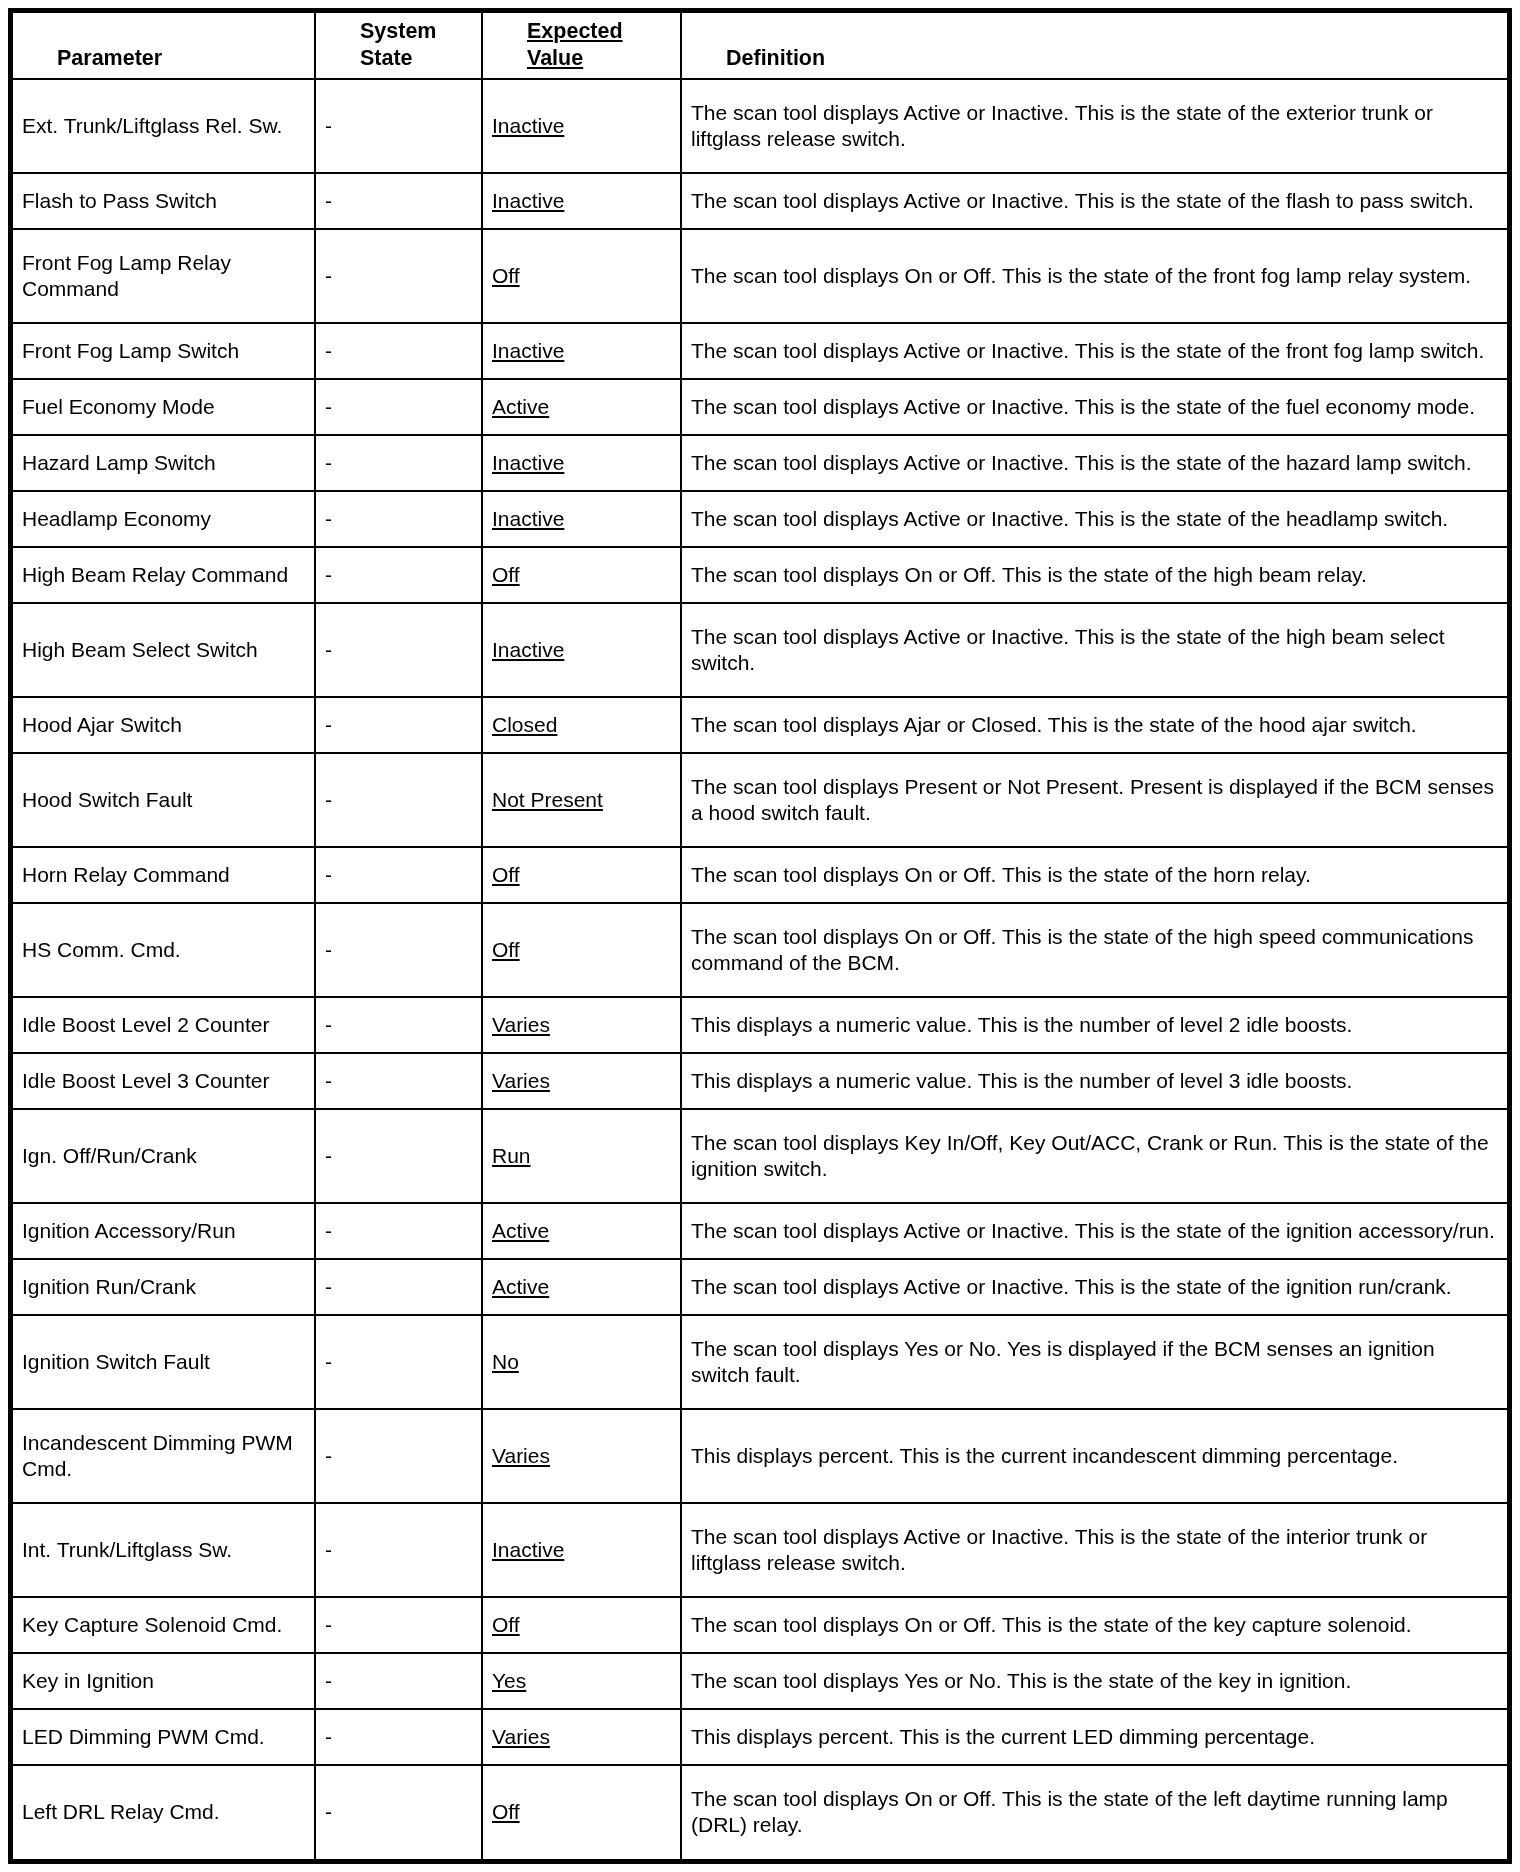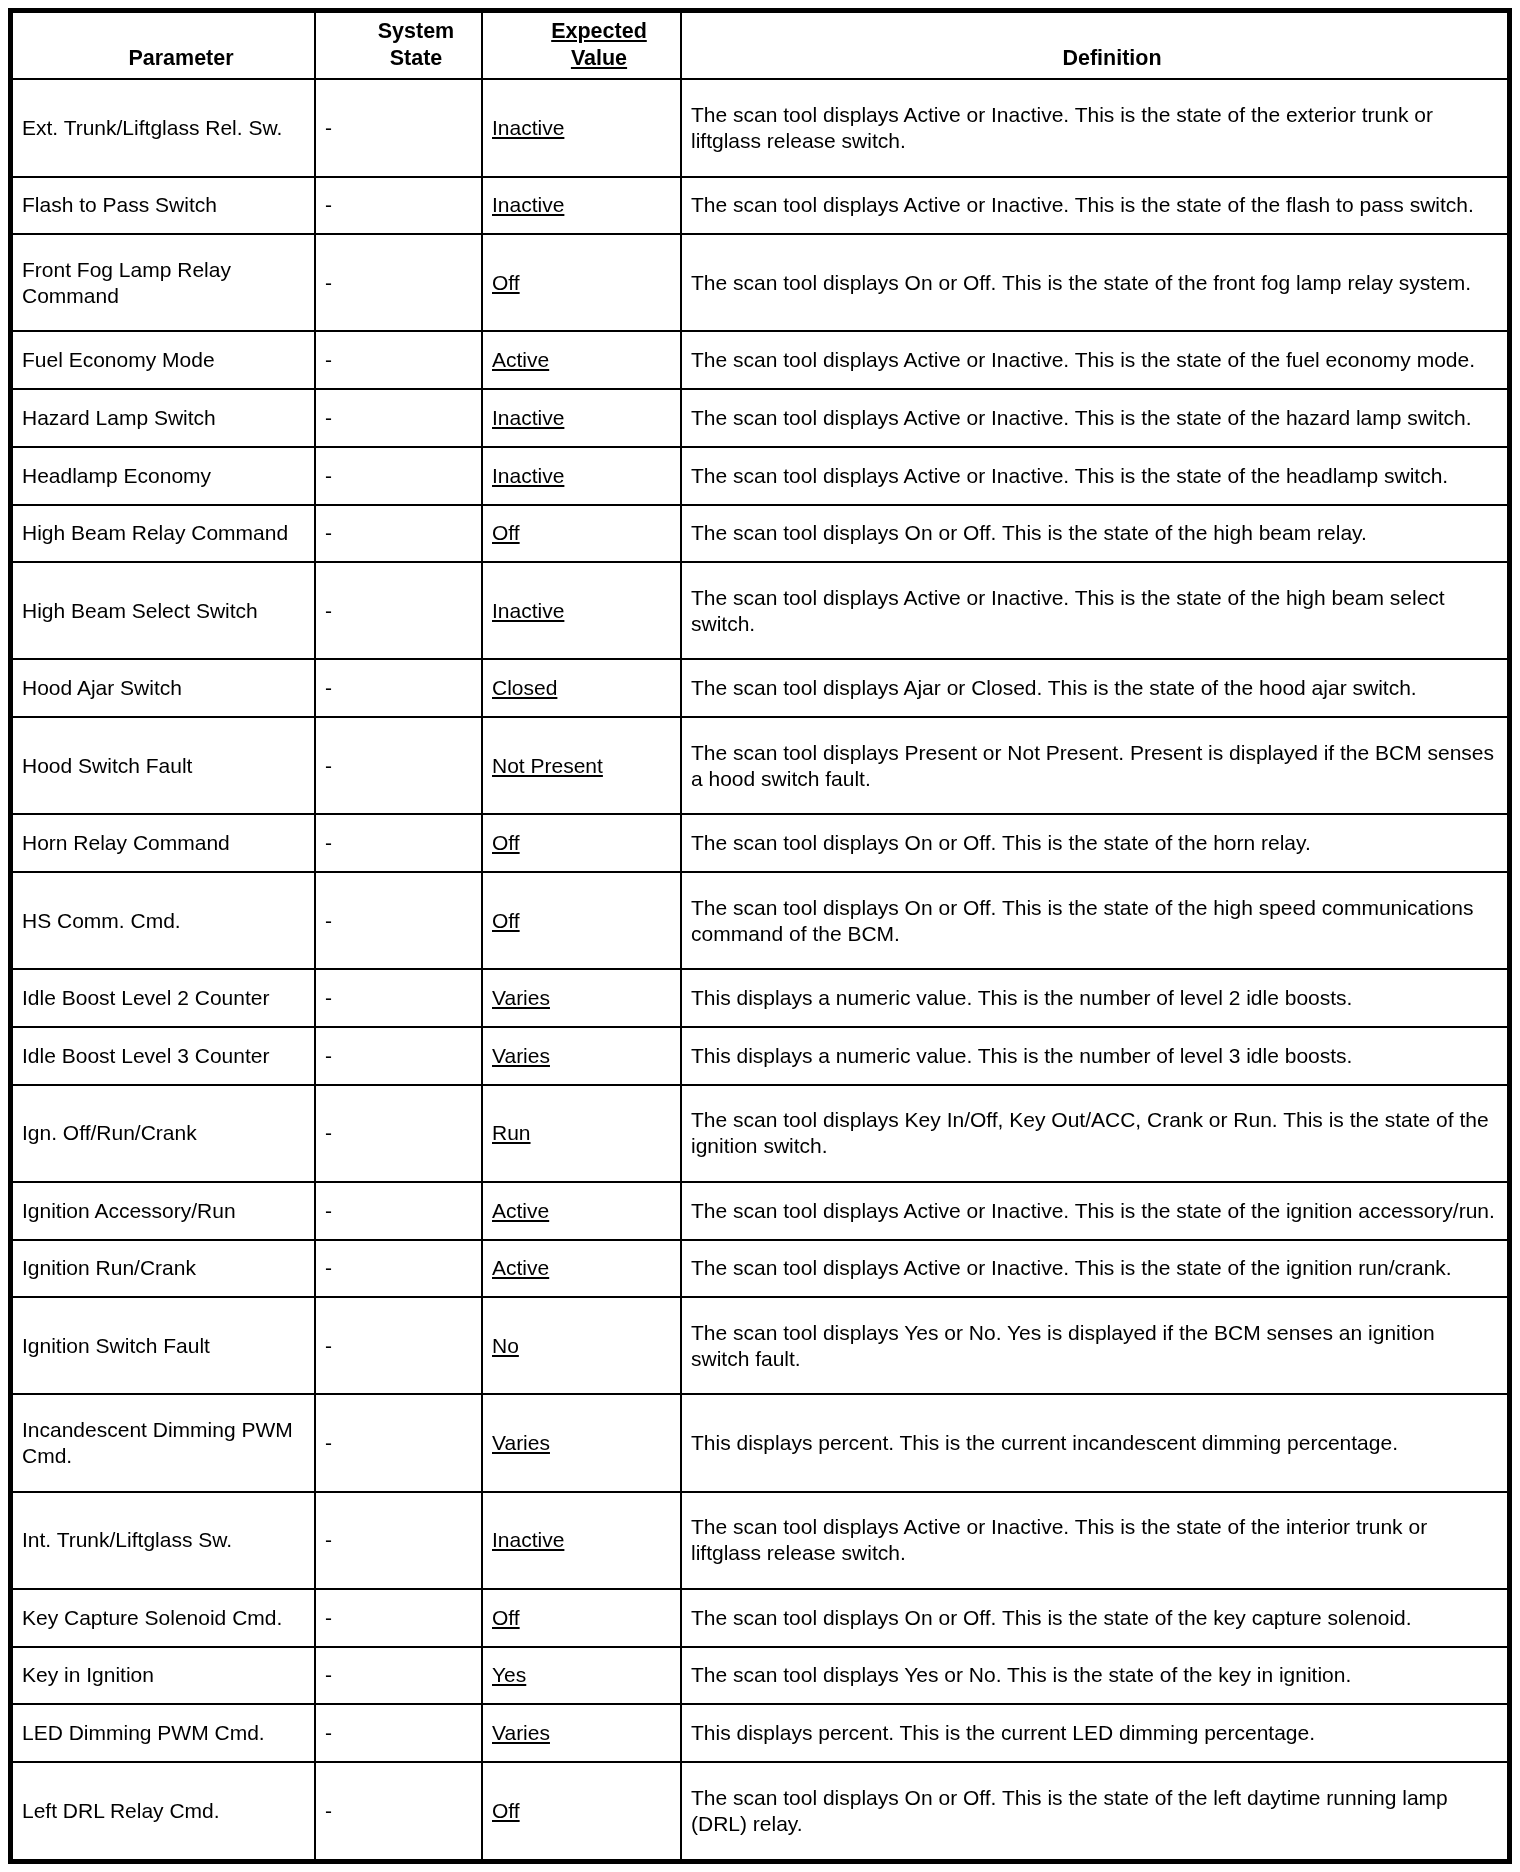--- a/index.html
+++ b/index.html
@@ -30,21 +30,20 @@
     font-size: 21px;
     line-height: 1.24;
     vertical-align: middle;
     text-align: left;
     word-wrap: break-word;
     overflow-wrap: break-word;
   }
   table.params th {
     font-weight: bold;
     font-size: 21.5px;
-    text-align: center;
     vertical-align: bottom;
     padding-bottom: 7px;
     padding-left: 44px;
   }
   .col-param    { width: 248px; }
   .col-state    { width: 112px; }
   .col-expected { width: 144px; text-decoration: underline; }
   .col-def      { width: auto;  }
 </style>
 </head>
@@ -75,20 +74,26 @@
     <td class="col-def">The scan tool displays Active or Inactive. This is the state of the flash to pass switch.</td>
   </tr>
 
   <tr>
     <td class="col-param">Front Fog Lamp Relay Command</td>
     <td class="col-state">-</td>
     <td class="col-expected">Off</td>
     <td class="col-def">The scan tool displays On or Off. This is the state of the front fog lamp relay system.</td>
   </tr>
 
+  <tr>
+    <td class="col-param">Front Fog Lamp Switch</td>
+    <td class="col-state">-</td>
+    <td class="col-expected">Inactive</td>
+    <td class="col-def">The scan tool displays Active or Inactive. This is the state of the front fog lamp switch.</td>
+  </tr>
 
   <tr>
     <td class="col-param">Fuel Economy Mode</td>
     <td class="col-state">-</td>
     <td class="col-expected">Active</td>
     <td class="col-def">The scan tool displays Active or Inactive. This is the state of the fuel economy mode.</td>
   </tr>
 
   <tr>
     <td class="col-param">Hazard Lamp Switch</td>

